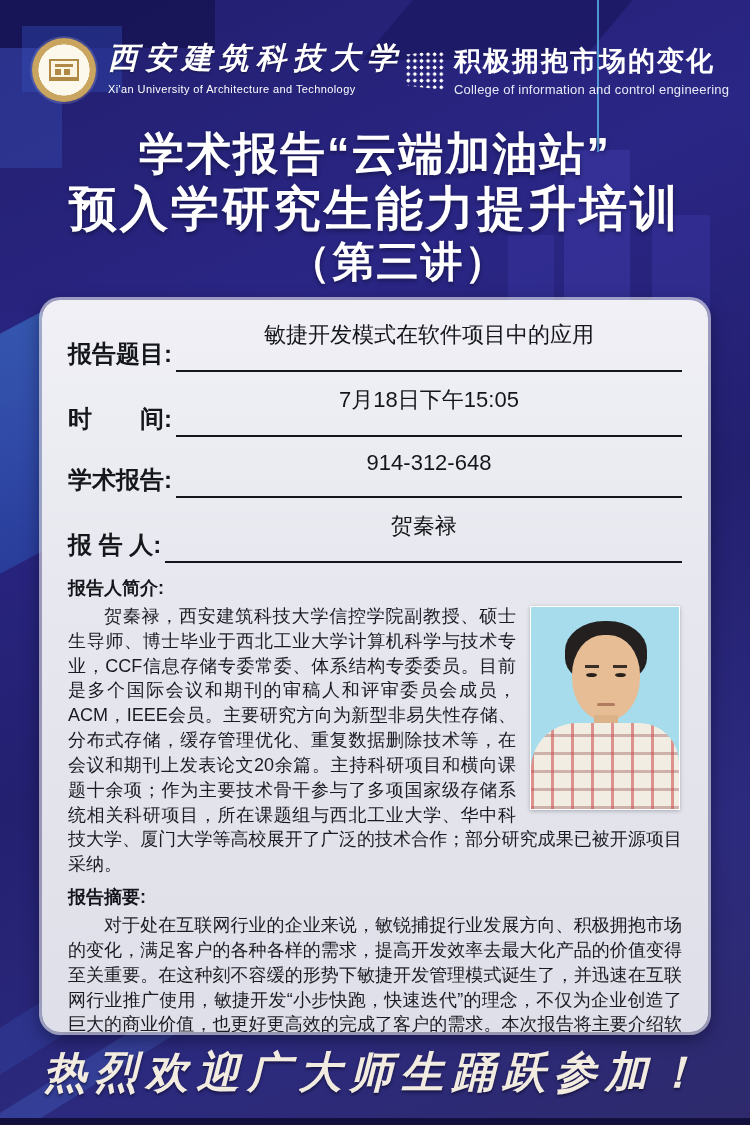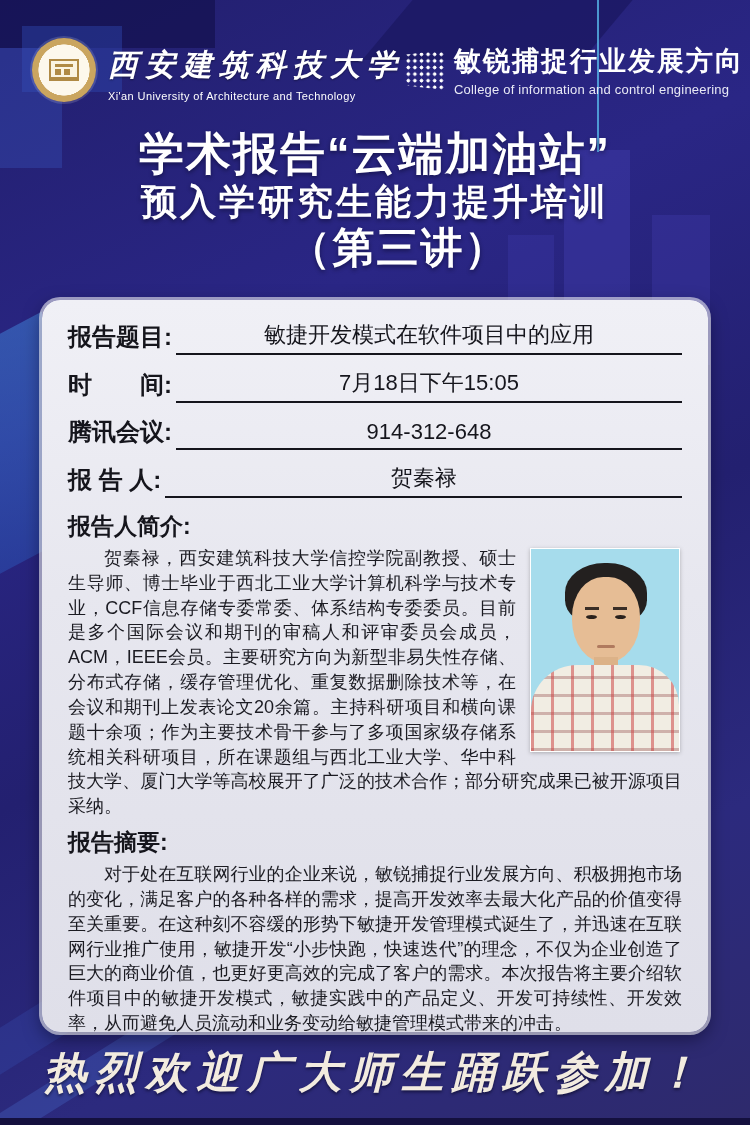--- a/index.html
+++ b/index.html
@@ -23,21 +23,21 @@
   .bg-diag-top{ right:130px; top:-30px; width:220px; height:90px; background:#1a1760; opacity:.7; transform:skewX(-40deg); }
   .building{ position:absolute; background:#3d39a8; opacity:.5; }
   .b1{ right:120px; top:150px; width:66px; height:190px; }
   .b2{ right:40px;  top:215px; width:58px; height:150px; opacity:.42; }
   .b3{ right:196px; top:235px; width:46px; height:110px; opacity:.38; }
   .antenna{ right:151px; top:0; width:2px; height:152px; background:#57b6e8; opacity:.8; }
   .bg-bottom-bar{ left:0; bottom:0; width:750px; height:7px; background:#14103e; }
 
   
   .header{ position:absolute; left:0; top:38px; width:750px; display:flex; align-items:center; justify-content:space-between; padding:0 32px; }
-  .logo-left{ display:flex; align-items:flex-end; gap:12px; }
+  .logo-left{ display:flex; align-items:flex-start; gap:12px; }
   .emblem{
     width:64px; height:64px; border-radius:50%; flex:0 0 auto;
     background:radial-gradient(circle at 50% 50%, #fdf8ec 0 56%, #caa55f 57% 84%, #8a6a33 85% 100%);
     display:flex; align-items:center; justify-content:center;
     box-shadow:0 0 0 2px rgba(255,255,255,.15);
   }
   .emblem-inner{ width:30px; height:22px; border:2px solid #b08a45; border-bottom-width:4px; position:relative; background:#fbf4e2; }
   .emblem-inner::before{ content:""; position:absolute; left:4px; top:3px; right:4px; height:3px; background:#b08a45; }
   .emblem-inner::after{ content:""; position:absolute; left:4px; bottom:2px; width:6px; height:6px; background:#b08a45; box-shadow:9px 0 0 #b08a45; }
   .uni-names{ display:flex; flex-direction:column; gap:4px; }
@@ -50,36 +50,36 @@
     background-size:6.6px 6.6px; background-position:1px 1px;
     clip-path:polygon(0 12%,100% 0,100% 100%,0 88%);
   }
   .col-names{ display:flex; flex-direction:column; gap:3px; }
   .col-cn{ color:#fff; font-size:27px; font-weight:900; letter-spacing:2px; font-family:"DejaVu Serif","Liberation Serif",serif; white-space:nowrap; }
   .col-en{ color:#e8e9f5; font-size:13px; letter-spacing:.2px; white-space:nowrap; }
 
   
   .title{ position:absolute; left:0; top:128px; width:750px; text-align:center; color:#fff; font-weight:900; text-shadow:0 2px 4px rgba(0,0,20,.45); }
   .title-line1{ font-size:45px; letter-spacing:2px; line-height:1.15; }
-  .title-line2{ font-size:36px; letter-spacing:3px; line-height:1.2; }
+  .title-line2{ font-size:48px; letter-spacing:3px; line-height:1.2; }
   .title-line3{ font-size:42px; letter-spacing:2px; line-height:1.2;padding-left:47px; }
 
   
   .card{
     position:absolute; left:42px; top:300px; width:666px; height:732px;
     background:linear-gradient(180deg,#f0f0f6 0%,#e7e7ef 40%,#dfdfe9 100%);
     border-radius:18px; box-shadow:0 0 0 3px rgba(255,255,255,.55), 0 6px 18px rgba(0,0,20,.5);
     padding:20px 26px 14px 26px; color:#111; overflow:hidden;
   }
   .field-row{ display:flex; align-items:flex-end; margin-bottom:13px; }
   .field-label{ font-size:24px; font-weight:900; color:#15151c; white-space:pre; flex:0 0 auto; padding-bottom:2px; }
-  .field-value-wrap{ flex:1 1 auto; border-bottom:2px solid #15151c; text-align:center; padding-bottom:3px; margin-left:4px; }
+  .field-value-wrap{ flex:1 1 auto; border-bottom:2px solid #15151c; text-align:center; padding-bottom:20px; margin-left:4px; }
   .field-value{ font-size:22px; color:#15151c; }
 
-  .section-heading{ font-size:23px; font-weight:900; color:#15151c; margin:8px 0 4px 0; }
+  .section-heading{ font-size:18px; font-weight:900; color:#15151c; margin:8px 0 4px 0; }
   .bio-text, .abstract-text{
     font-size:18px; line-height:1.38; text-align:justify; color:#1b1b22;
     text-indent:2em;
   }
   .photo{
     float:right; width:150px; height:204px; margin:2px 2px 10px 14px;
     background:#a6dcec; border:1px solid #fff; position:relative; overflow:hidden;
     box-shadow:0 1px 4px rgba(0,0,0,.25);
   }
   .photo .hair{ position:absolute; left:34px; top:14px; width:82px; height:62px; background:#23201f; border-radius:48% 48% 40% 40%; }
@@ -131,21 +131,21 @@
         <div class="emblem-inner"></div>
       </div>
       <div class="uni-names">
         <div class="uni-cn">西安建筑科技大学</div>
         <div class="uni-en">Xi'an University of Architecture and Technology</div>
       </div>
     </div>
     <div class="logo-right">
       <div class="dotgrid"></div>
       <div class="col-names">
-        <div class="col-cn">敏锐捕捉行业发展方向</div>
+        <div class="col-cn">积极拥抱市场的变化</div>
         <div class="col-en">College of information and control engineering</div>
       </div>
     </div>
   </div>
 
   <div class="title">
     <div class="title-line1">学术报告“云端加油站”</div>
     <div class="title-line2">预入学研究生能力提升培训</div>
     <div class="title-line3">（第三讲）</div>
   </div>
@@ -158,21 +158,21 @@
           <div class="field-value">敏捷开发模式在软件项目中的应用</div>
         </div>
     </div>
     <div class="field-row">
       <div class="field-label">时　　间:</div>
       <div class="field-value-wrap">
           <div class="field-value">7月18日下午15:05</div>
         </div>
     </div>
     <div class="field-row">
-      <div class="field-label">腾讯会议:</div>
+      <div class="field-label">学术报告:</div>
       <div class="field-value-wrap">
           <div class="field-value">914-312-648</div>
         </div>
     </div>
     <div class="field-row">
       <div class="field-label">报 告 人:</div>
       <div class="field-value-wrap">
           <div class="field-value">贺秦禄</div>
         </div>
     </div>

